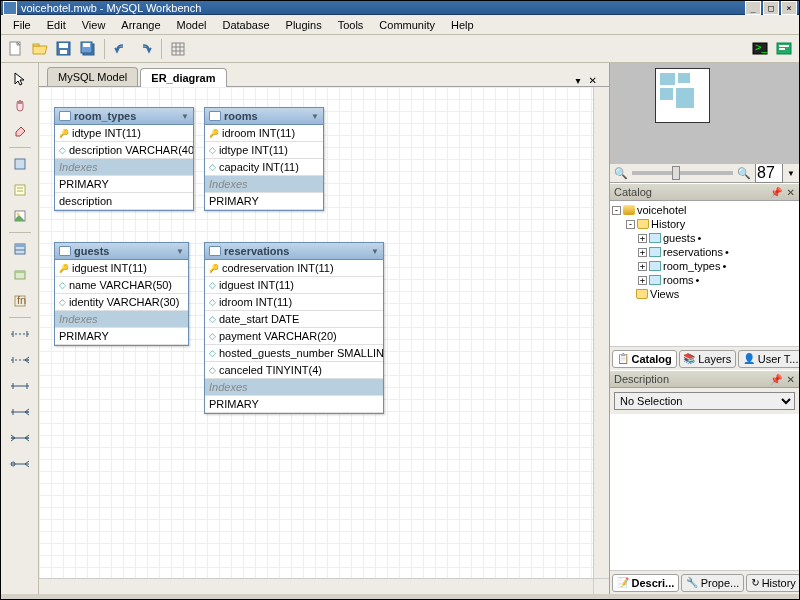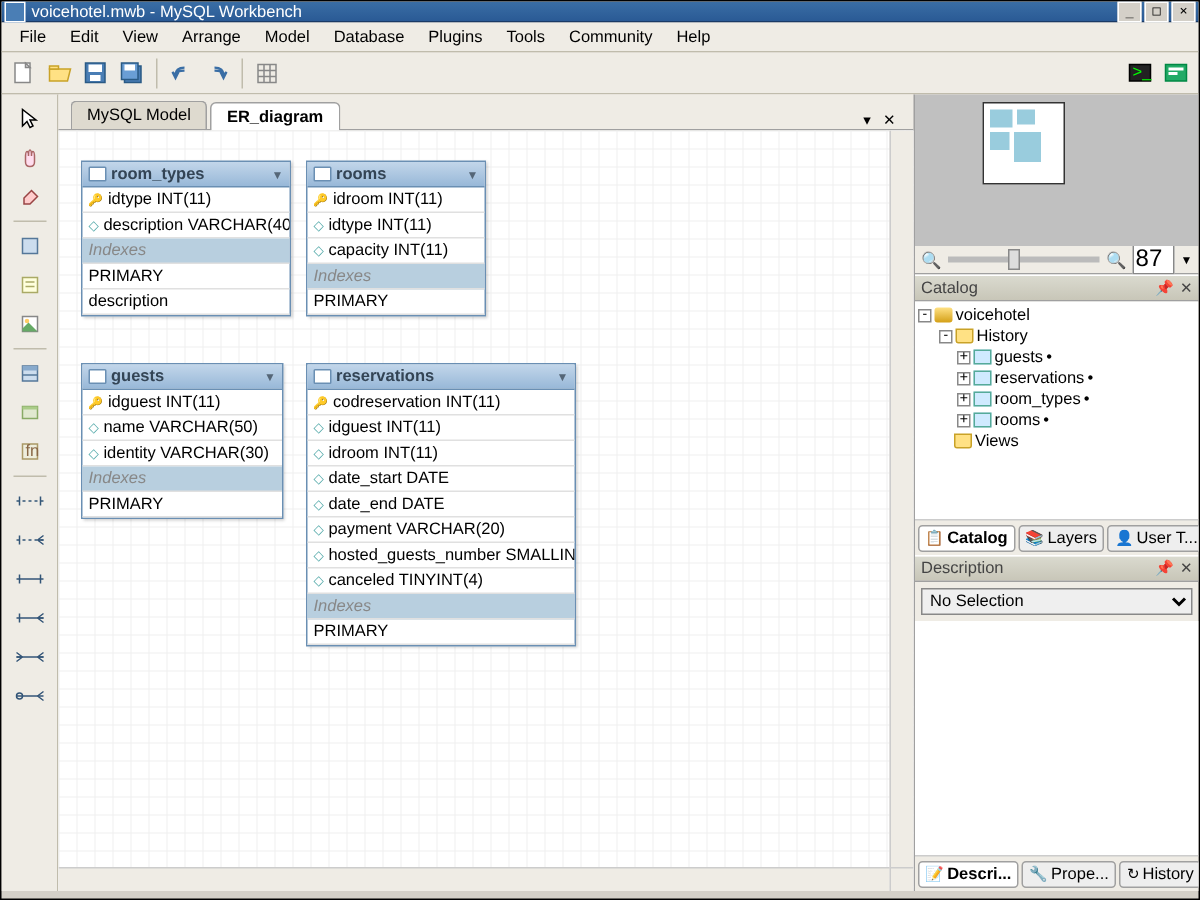--- a/index.html
+++ b/index.html
@@ -330,21 +330,20 @@
 
       <div class="dbt" style="left:165px;top:155px;width:180px">
         <div class="dbt-h">
             <span>reservations</span>
             <span class="caret">▼</span>
           </div>
         <div class="dbt-row pk">codreservation INT(11)</div>
         <div class="dbt-row col">idguest INT(11)</div>
         <div class="dbt-row col">idroom INT(11)</div>
         <div class="dbt-row col">date_start DATE</div>
-        <div class="dbt-row col">date_end DATE</div>
         <div class="dbt-row col">payment VARCHAR(20)</div>
         <div class="dbt-row col">hosted_guests_number SMALLINT(6)</div>
         <div class="dbt-row col">canceled TINYINT(4)</div>
         <div class="dbt-row idx">Indexes</div>
         <div class="dbt-row">PRIMARY</div>
       </div>
       <div class="sb-v"></div>
       <div class="sb-h"></div>
       <div class="scrollcorner"></div>
     </div>

